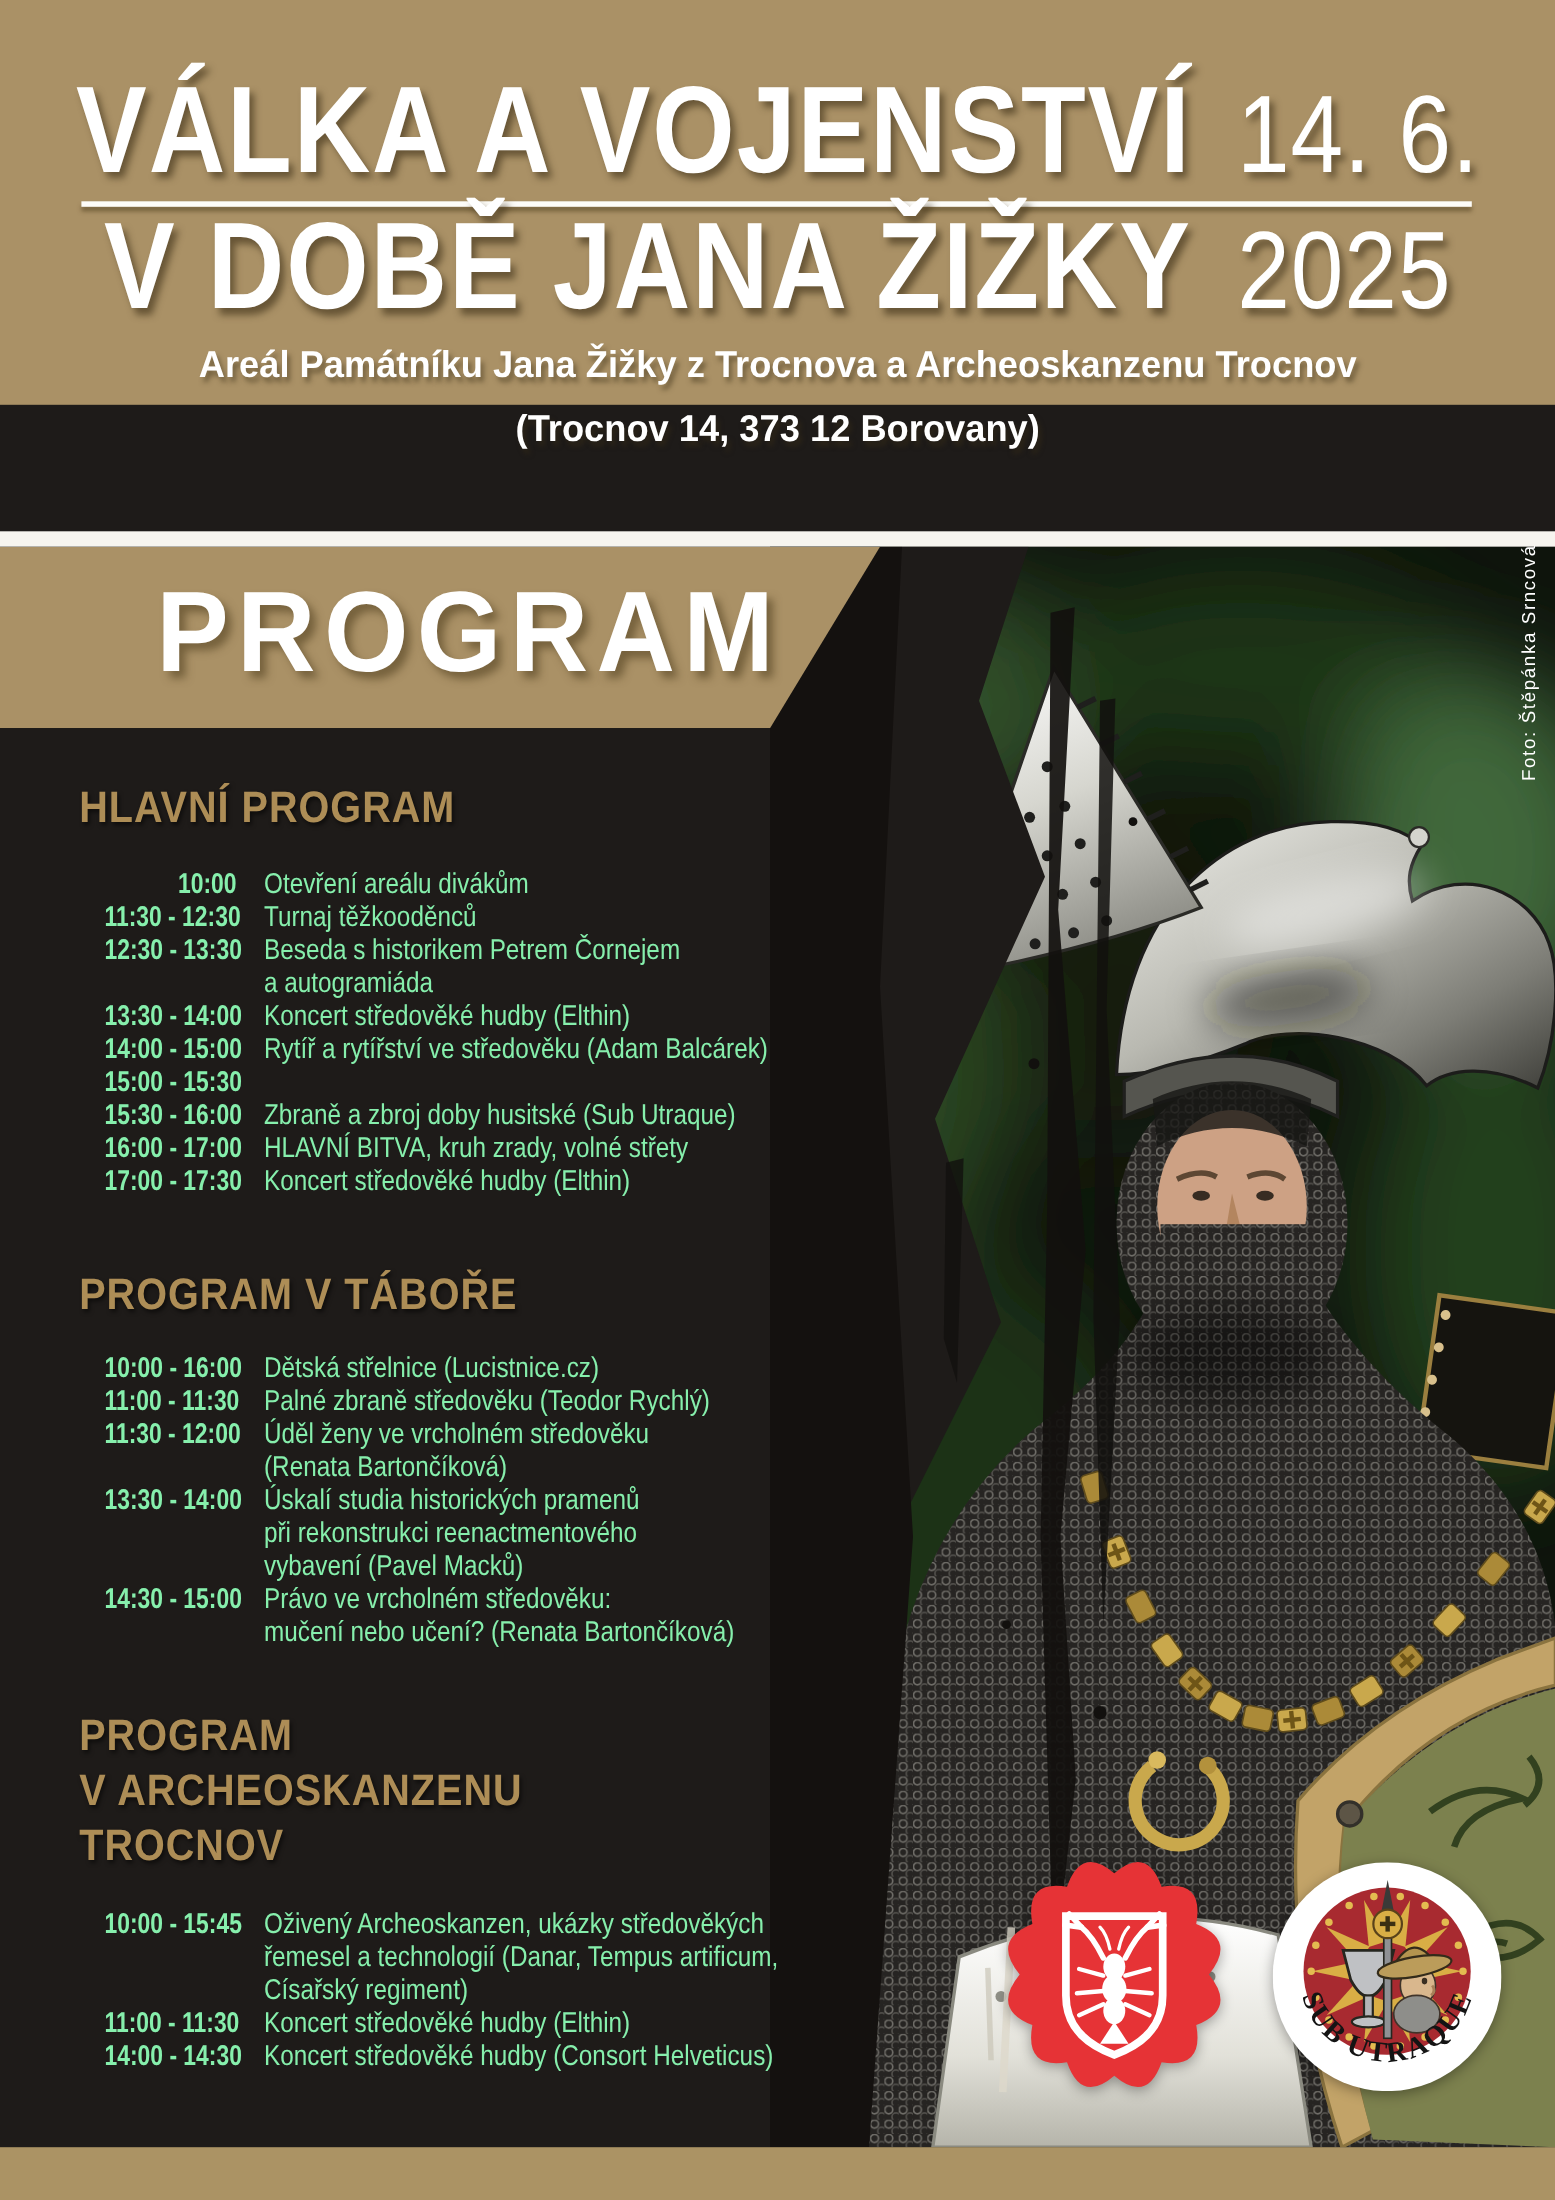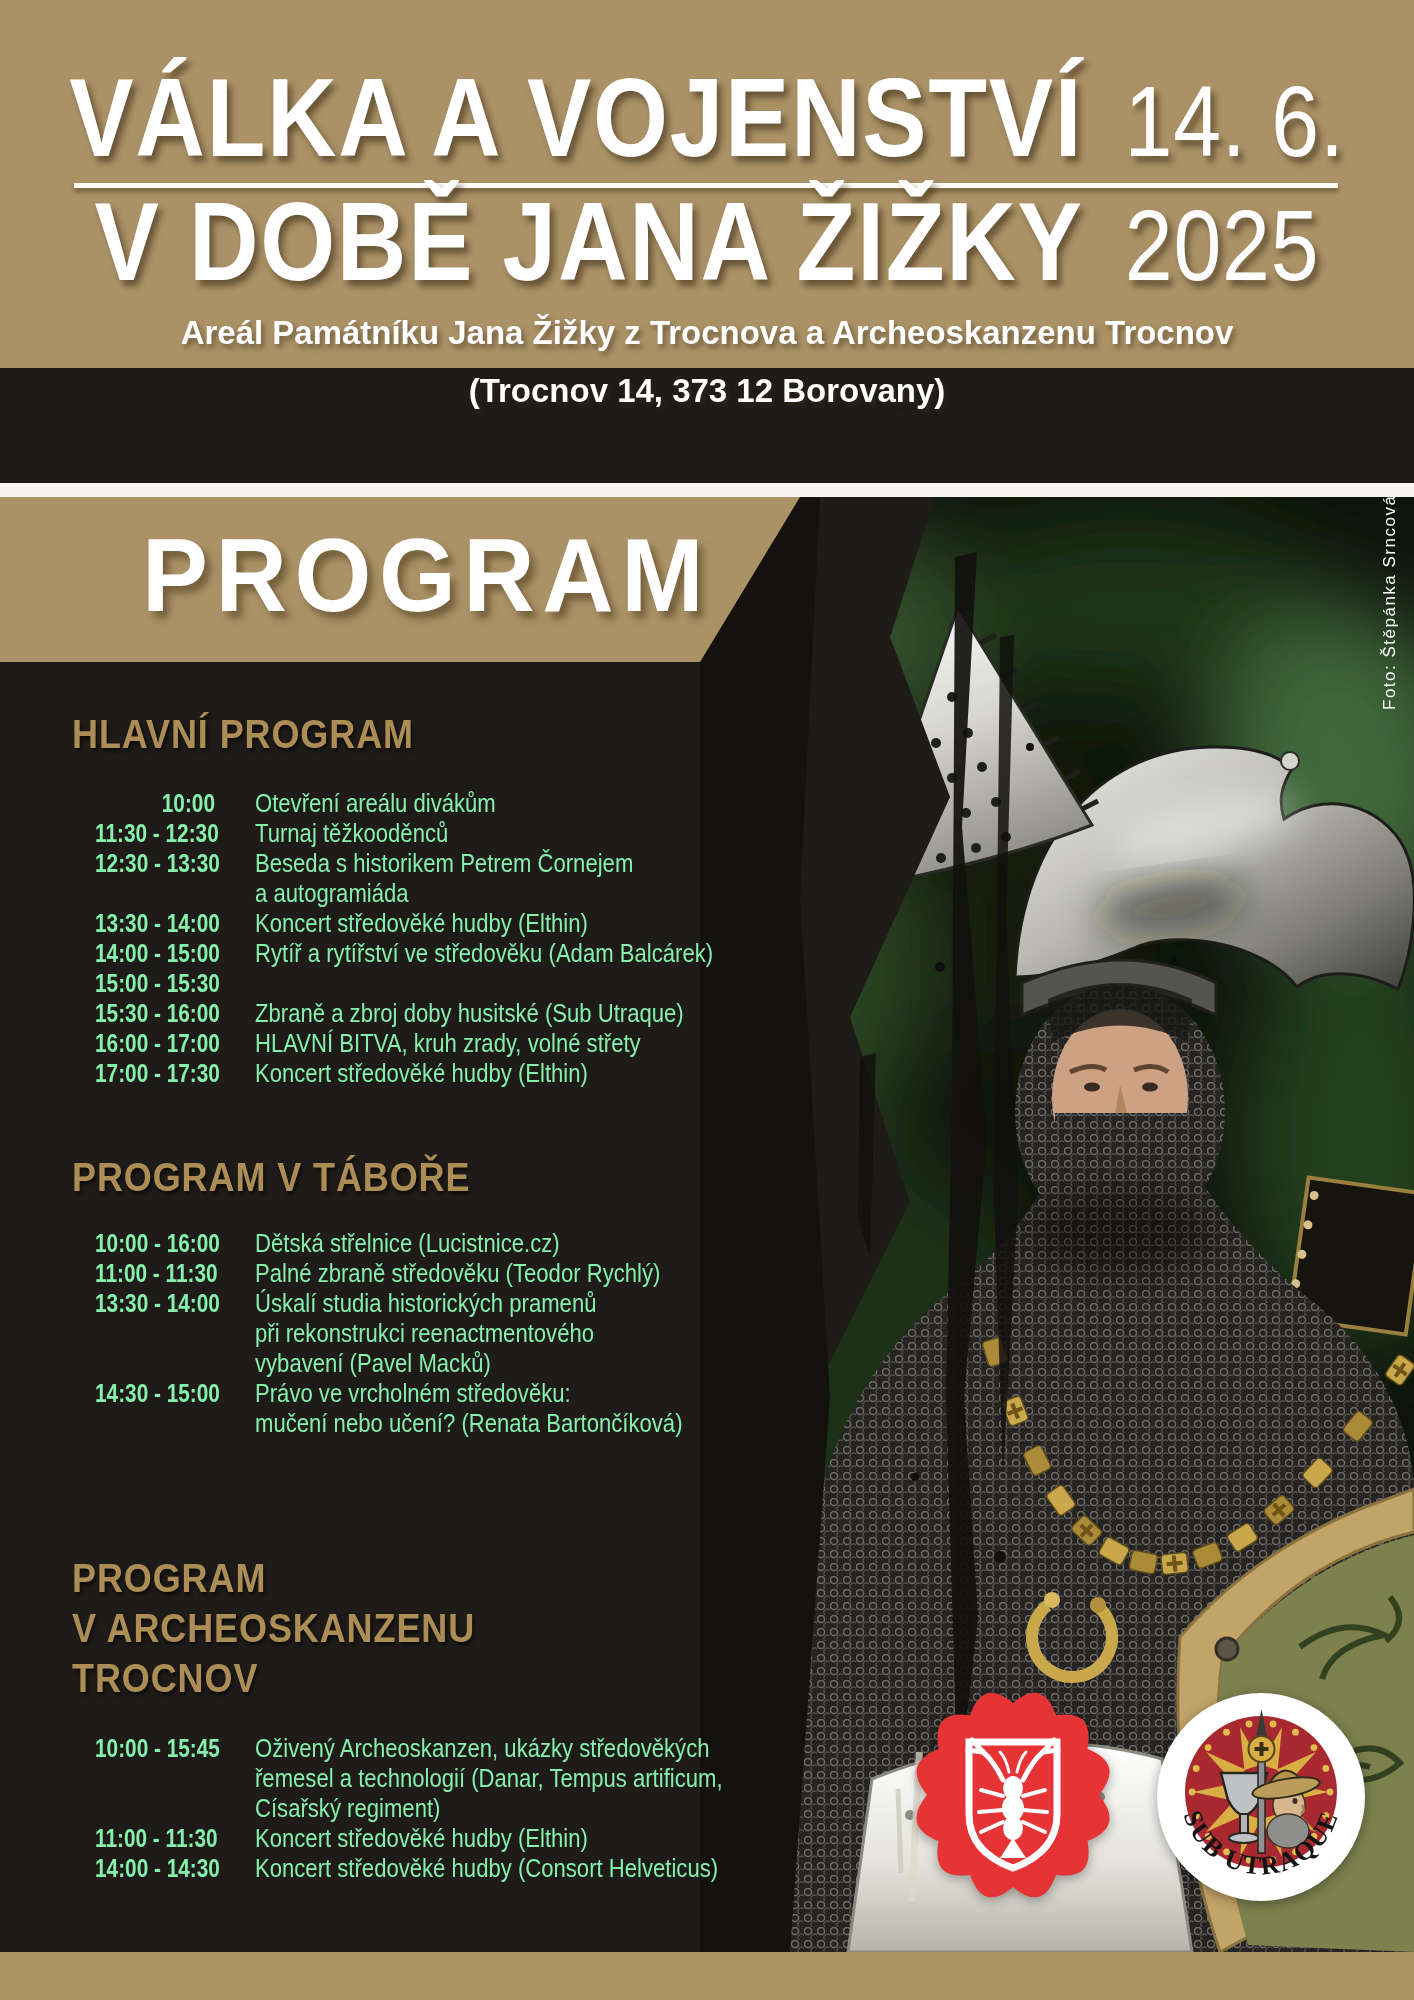--- a/index.html
+++ b/index.html
@@ -56,21 +56,21 @@
   #heading-0{top:709px}
   #heading-1{top:1152px}
   #heading-2{top:1553px}
   .rows{position:absolute;left:65px;color:#86efac;}
   #rows-0{top:788px}
   #rows-1{top:1228px}
   #rows-2{top:1733px}
   .row{display:flex;}
   .time{width:150px;text-align:right;font-weight:700;font-size:26px;line-height:30px;
     white-space:nowrap;transform:scaleX(.8);transform-origin:100% 50%;}
-  .desc{margin-left:40px;font-size:26px;line-height:30px;}
+  .desc{margin-left:25px;font-size:26px;line-height:30px;}
   .desc span{display:block;white-space:nowrap;transform:scaleX(.85);transform-origin:0 50%;}
 
   
   .logo{position:absolute;}
   #badge{left:905px;top:1682px;width:216px;height:226px;}
   #sub{left:1157px;top:1693px;width:208px;height:208px;}
   .logo svg{display:block;filter:drop-shadow(0 3px 6px rgba(0,0,0,.35));}
 
   
   .footer-band{position:absolute;left:0;top:1952px;width:1414px;height:48px;background:#ab9364;}
@@ -344,20 +344,27 @@
           <span>Dětská střelnice (Lucistnice.cz)</span>
         </div>
       </div>
       <div class="row">
         <div class="time">11:00 - 11:30</div>
         <div class="desc">
           <span>Palné zbraně středověku (Teodor Rychlý)</span>
         </div>
       </div>
       <div class="row">
+        <div class="time">11:30 - 12:00</div>
+        <div class="desc">
+          <span>Úděl ženy ve vrcholném středověku</span>
+          <span>(Renata Bartončíková)</span>
+        </div>
+      </div>
+      <div class="row">
         <div class="time">13:30 - 14:00</div>
         <div class="desc">
           <span>Úskalí studia historických pramenů</span>
           <span>při rekonstrukci reenactmentového</span>
           <span>vybavení (Pavel Macků)</span>
         </div>
       </div>
       <div class="row">
         <div class="time">14:30 - 15:00</div>
         <div class="desc">

